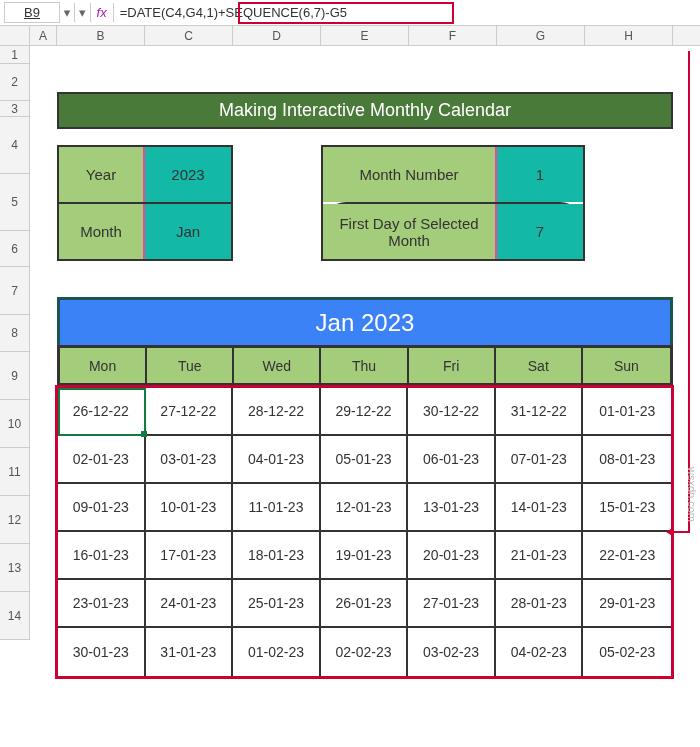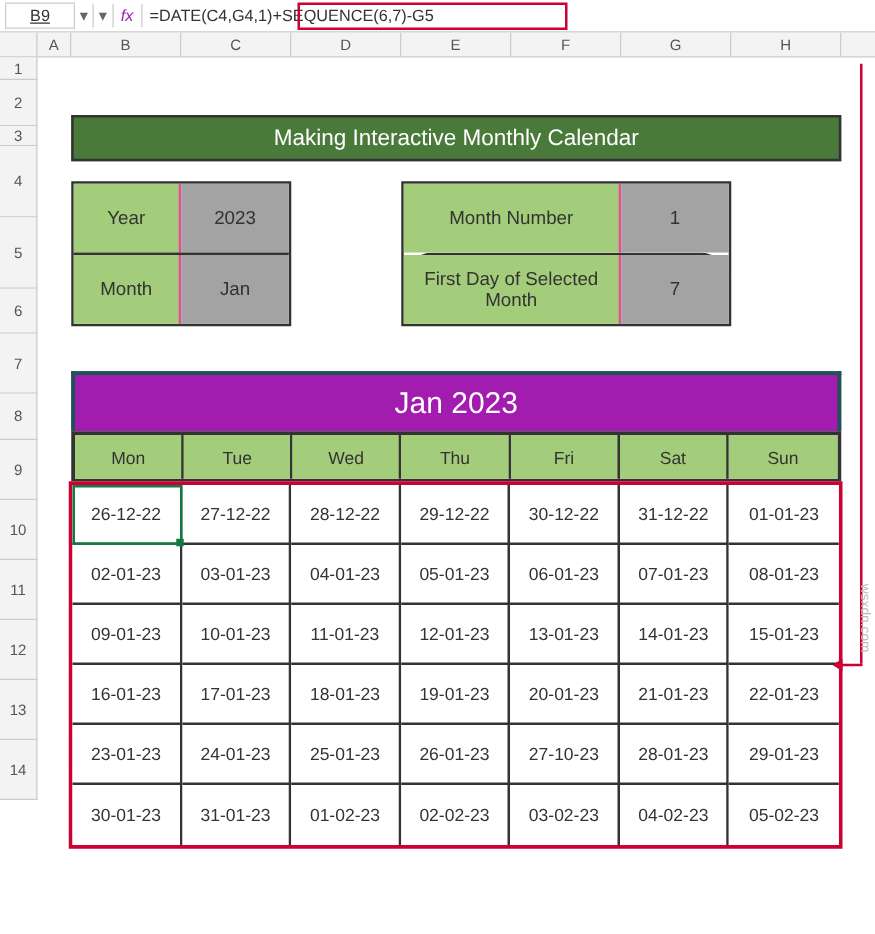--- a/index.html
+++ b/index.html
@@ -28,31 +28,31 @@
     .r1 { height: 18px; }
     
     .title { width: 616px; height: 37px; margin-top: 18px; background: #4a7a3a; color: #fff; border: 2px solid #333; display: flex; align-items: center; justify-content: center; font-size: 18px; }
     
     .r3 { height: 16px; }
     
     .info-row { display: flex; gap: 88px; }
     .info-table { border: 2px solid #333; display: flex; flex-direction: column; }
     .info-cell-row { display: flex; }
     .info-lab { background: #a4cd7b; border-right: 2px solid #ec4899; display: flex; align-items: center; justify-content: center; font-size: 15px; }
-    .info-val { background: #a3a3a3; display: flex; align-items: center; justify-content: center; font-size: 15px; }
+    .info-val { background: #14b8a6; display: flex; align-items: center; justify-content: center; font-size: 15px; }
     .t1 .info-lab { width: 86px; height: 55px; }
     .t1 .info-val { width: 86px; height: 55px; }
     .t1 .info-cell-row + .info-cell-row { border-top: 2px solid #333; }
     .t2 .info-lab { width: 174px; height: 55px; text-align: center; }
     .t2 .info-val { width: 86px; height: 55px; }
     .t2 .info-cell-row + .info-cell-row { border-top: 2px solid #333; border-radius: 23px; }
     
     .r6 { height: 36px; }
     
-    .cal-title { width: 616px; height: 48px; background: #a21caf; color: #fff; border: 3px solid #1a5551; border-bottom: none; display: flex; align-items: center; justify-content: center; font-size: 24px; }
+    .cal-title { width: 616px; height: 48px; background: #3b82f6; color: #fff; border: 3px solid #1a5551; border-bottom: none; display: flex; align-items: center; justify-content: center; font-size: 24px; }
     
     .day-head { display: flex; width: 616px; border: 3px solid #333; border-bottom: 2px solid #333; }
     .dh { width: 88px; height: 35px; background: #a4cd7b; display: flex; align-items: center; justify-content: center; font-size: 14px; border-right: 2px solid #333; }
     .dh:last-child { border-right: none; }
     
     .cal-body { border: 3px solid #cc0033; border-top: 3px solid #cc0033; width: 619px; margin-left: -2px; position: relative; }
     .crow { display: flex; }
     .cc { width: 88px; height: 48px; border-right: 2px solid #333; border-bottom: 2px solid #333; display: flex; align-items: center; justify-content: center; font-size: 14px; background: #fff; }
     .crow:last-child .cc { border-bottom: none; }
     .cc:last-child { border-right: none; }
@@ -183,21 +183,21 @@
         <div class="cc">19-01-23</div>
         <div class="cc">20-01-23</div>
         <div class="cc">21-01-23</div>
         <div class="cc">22-01-23</div>
       </div>
       <div class="crow">
         <div class="cc">23-01-23</div>
         <div class="cc">24-01-23</div>
         <div class="cc">25-01-23</div>
         <div class="cc">26-01-23</div>
-        <div class="cc">27-10-23</div>
+        <div class="cc">27-01-23</div>
         <div class="cc">28-01-23</div>
         <div class="cc">29-01-23</div>
       </div>
       <div class="crow">
         <div class="cc">30-01-23</div>
         <div class="cc">31-01-23</div>
         <div class="cc">01-02-23</div>
         <div class="cc">02-02-23</div>
         <div class="cc">03-02-23</div>
         <div class="cc">04-02-23</div>

